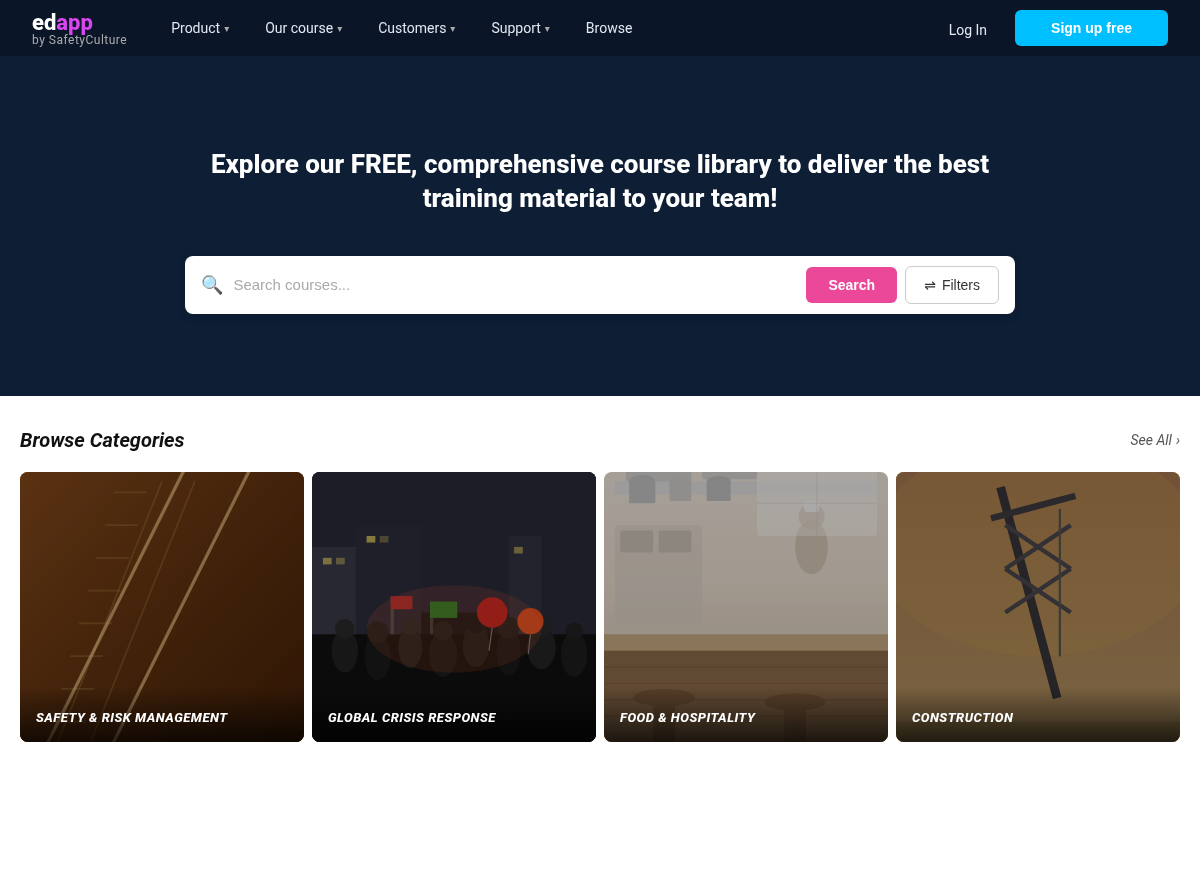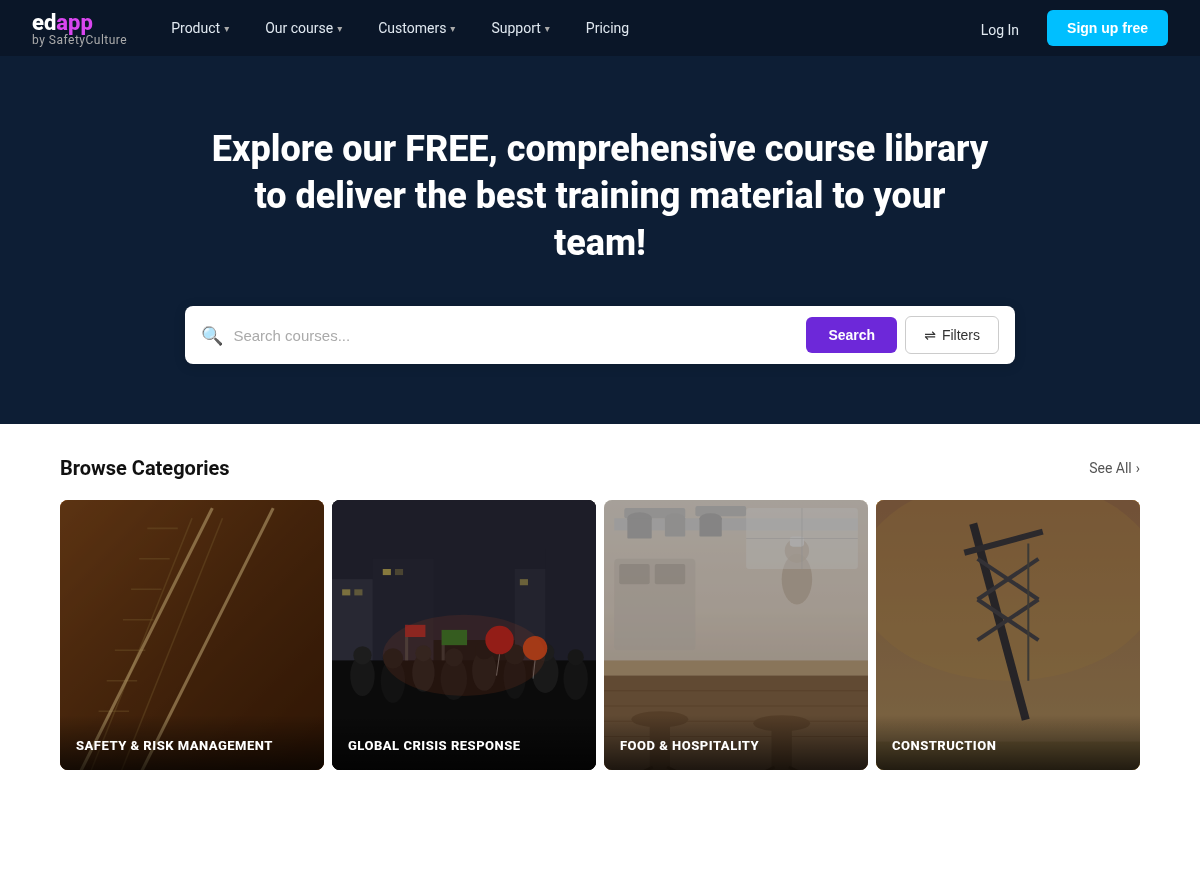--- a/index.html
+++ b/index.html
@@ -61,41 +61,41 @@
       color: #e0e8f0;
       font-size: 14px;
       cursor: pointer;
       padding: 8px 12px;
     }
     .btn-signup {
       background: #00bfff;
       color: #fff;
       font-size: 14px;
       font-weight: 600;
-      padding: 10px 20px;
+      padding: 10px 36px;
       border-radius: 6px;
       cursor: pointer;
       border: none;
       white-space: nowrap;
     }
 
     
     .hero {
       background: #0d1e35;
       padding: 70px 32px 60px;
       text-align: center;
       min-height: 340px;
       display: flex;
       flex-direction: column;
       align-items: center;
       justify-content: center;
     }
     .hero-title {
       color: #fff;
-      font-size: 36px;
+      font-size: 26px;
       font-weight: 800;
       line-height: 1.3;
       max-width: 780px;
       margin-bottom: 40px;
     }
 
     
     .search-container {
       background: #fff;
       border-radius: 8px;
@@ -114,21 +114,21 @@
     .search-input {
       flex: 1;
       border: none;
       outline: none;
       font-size: 15px;
       color: #333;
       background: transparent;
     }
     .search-input::placeholder { color: #aaa; }
     .btn-search {
-      background: #6d28d9;
+      background: #ec4899;
       color: #fff;
       font-size: 14px;
       font-weight: 600;
       padding: 10px 22px;
       border-radius: 6px;
       cursor: pointer;
       border: none;
       margin-left: 8px;
       white-space: nowrap;
     }
@@ -144,21 +144,22 @@
       margin-left: 8px;
       display: flex;
       align-items: center;
       gap: 6px;
       white-space: nowrap;
     }
 
     
     .main-content {
       background: #fff;
-      padding: 32px 60px;
+      padding: 32px 20px;
+      font-style: italic;
     }
 
     
     .section-header {
       display: flex;
       align-items: center;
       justify-content: space-between;
       margin-bottom: 20px;
     }
     .section-title {
@@ -308,21 +309,21 @@
     </div>
     <div class="nav-item">
       <span>Customers</span>
       <span class="nav-chevron">▾</span>
     </div>
     <div class="nav-item">
       <span>Support</span>
       <span class="nav-chevron">▾</span>
     </div>
     <div class="nav-item">
-      <span>Pricing</span>
+      <span>Browse</span>
     </div>
   </div>
 
   <div class="navbar-right">
     <div class="btn-login">Log In</div>
     <button class="btn-signup">Sign up free</button>
   </div>
 </nav>
 
 <section class="hero">

